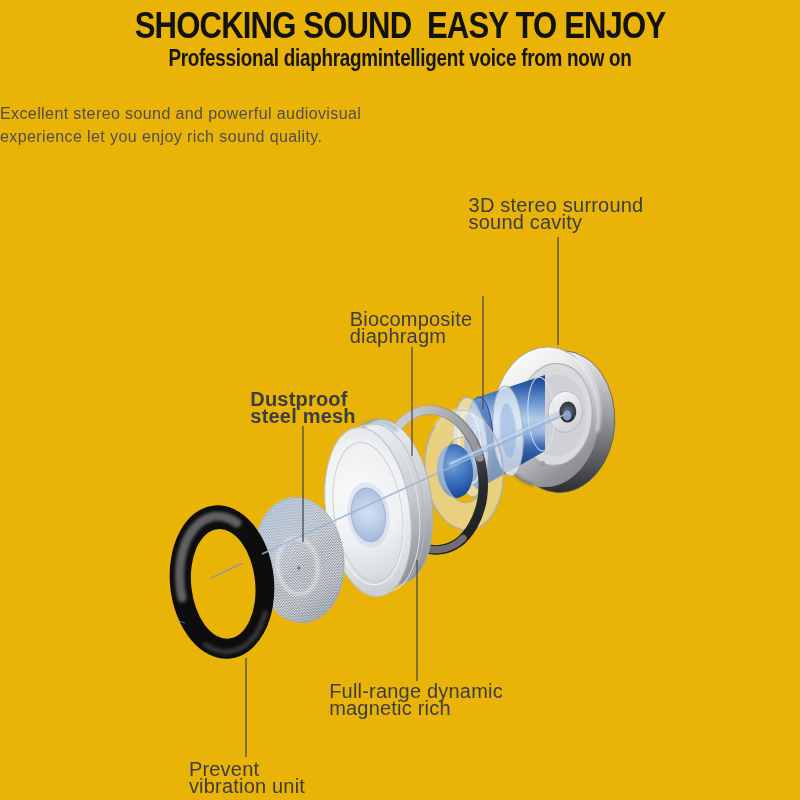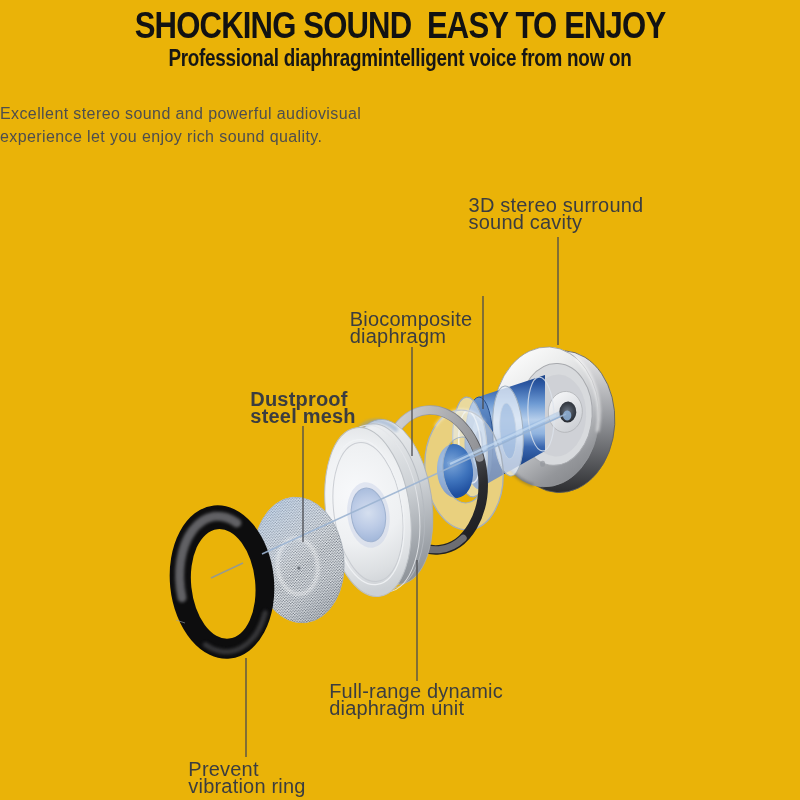--- a/index.html
+++ b/index.html
@@ -215,17 +215,17 @@
     </g>
   </svg>
 
   <div class="callout" id="co-cavity">3D stereo surround
 sound cavity</div>
   <div class="callout" id="co-bio">Biocomposite
 diaphragm</div>
   <div class="callout" id="co-dust">Dustproof
 steel mesh</div>
   <div class="callout" id="co-full">Full-range dynamic
-diaphragm unit</div>
+magnetic rich</div>
   <div class="callout" id="co-prevent">Prevent
-vibration ring</div>
+vibration unit</div>
 
 </div>
 
 </body></html>

